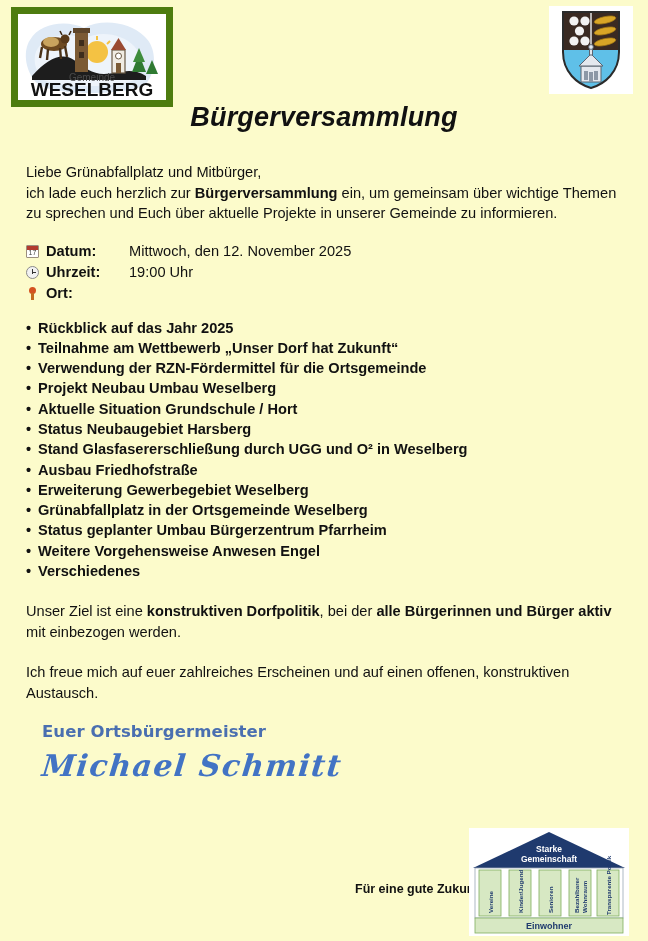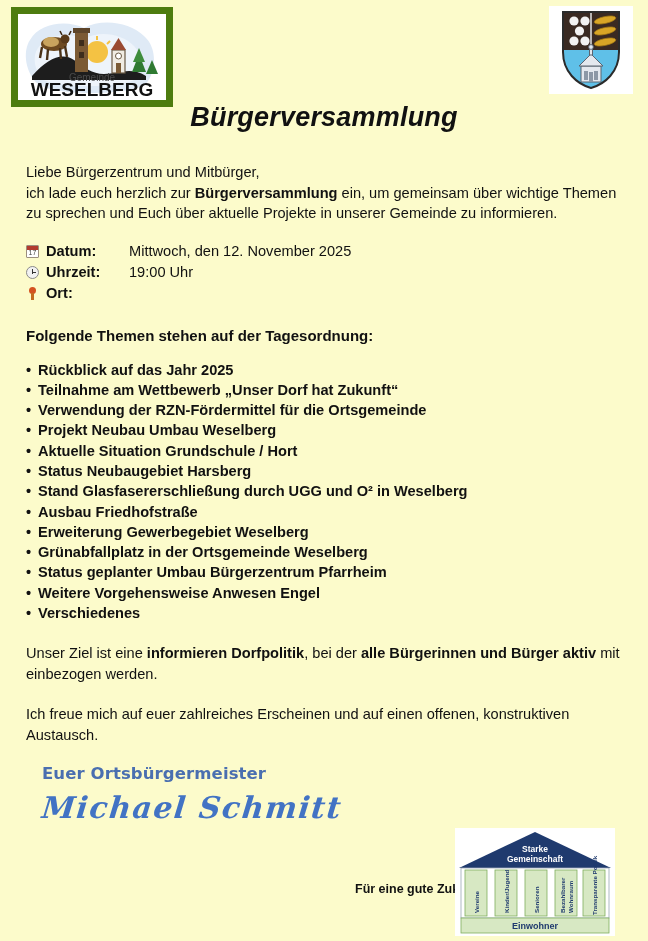--- a/index.html
+++ b/index.html
@@ -238,21 +238,21 @@
     position: absolute;
     left: 355px;
     top: 56px;
     font-size: 12.5px;
     font-weight: bold;
     color: #111;
     white-space: nowrap;
   }
   .temple {
     position: absolute;
-    left: 455px;
+    left: 469px;
     top: 2px;
     width: 160px;
     height: 76px;
     background: #7dd3fc;
   }
 </style>
 </head>
 <body>
 
 <div class="page">
@@ -342,60 +342,59 @@
     </div>
   </div>
 
   <div class="title">
     <span class="line2">Bürgerversammlung</span>
   </div>
 
   <div class="content">
 
     <div class="intro">
-      <div>Liebe Bürgerzentrum und Mitbürger,</div>
+      <div>Liebe Grünabfallplatz und Mitbürger,</div>
       <div><span>ich lade euch herzlich zur </span><b>Bürgerversammlung</b><span> ein, um gemeinsam über wichtige Themen zu sprechen und Euch über aktuelle Projekte in unserer Gemeinde zu informieren.</span></div>
     </div>
 
     <div class="details">
       <div class="detail-row">
         <span class="detail-icon"><span class="ico-cal"></span></span>
         <span class="detail-label">Datum:</span>
         <span class="detail-value">Mittwoch, den 12. November 2025</span>
       </div>
       <div class="detail-row">
         <span class="detail-icon"><span class="ico-clock"></span></span>
         <span class="detail-label">Uhrzeit:</span>
         <span class="detail-value">19:00 Uhr</span>
       </div>
       <div class="detail-row">
         <span class="detail-icon"><span class="ico-pin"></span></span>
         <span class="detail-label">Ort:</span>
       </div>
     </div>
 
-    <div class="agenda-heading">Folgende Themen stehen auf der Tagesordnung:</div>
     <ul class="agenda-list">
       <li>Rückblick auf das Jahr 2025</li>
       <li>Teilnahme am Wettbewerb „Unser Dorf hat Zukunft“</li>
       <li>Verwendung der RZN-Fördermittel für die Ortsgemeinde</li>
       <li>Projekt Neubau Umbau Weselberg</li>
       <li>Aktuelle Situation Grundschule / Hort</li>
       <li>Status Neubaugebiet Harsberg</li>
       <li>Stand Glasfasererschließung durch UGG und O² in Weselberg</li>
       <li>Ausbau Friedhofstraße</li>
       <li>Erweiterung Gewerbegebiet Weselberg</li>
       <li>Grünabfallplatz in der Ortsgemeinde Weselberg</li>
       <li>Status geplanter Umbau Bürgerzentrum Pfarrheim</li>
       <li>Weitere Vorgehensweise Anwesen Engel</li>
       <li>Verschiedenes</li>
     </ul>
 
     <div class="closing">
-      <p class="para"><span>Unser Ziel ist eine </span><b>informieren Dorfpolitik</b><span>, bei der </span><b>alle Bürgerinnen und Bürger aktiv</b><span> mit einbezogen werden.</span></p>
+      <p class="para"><span>Unser Ziel ist eine </span><b>konstruktiven Dorfpolitik</b><span>, bei der </span><b>alle Bürgerinnen und Bürger aktiv</b><span> mit einbezogen werden.</span></p>
       <p class="para">Ich freue mich auf euer zahlreiches Erscheinen und auf einen offenen, konstruktiven Austausch.</p>
     </div>
 
     <div class="signoff-role">Euer Ortsbürgermeister</div>
     <div class="signature">Michael Schmitt</div>
   </div>
 
   <div class="footer">
     <div class="tagline">Für eine gute Zukunft</div>
 

